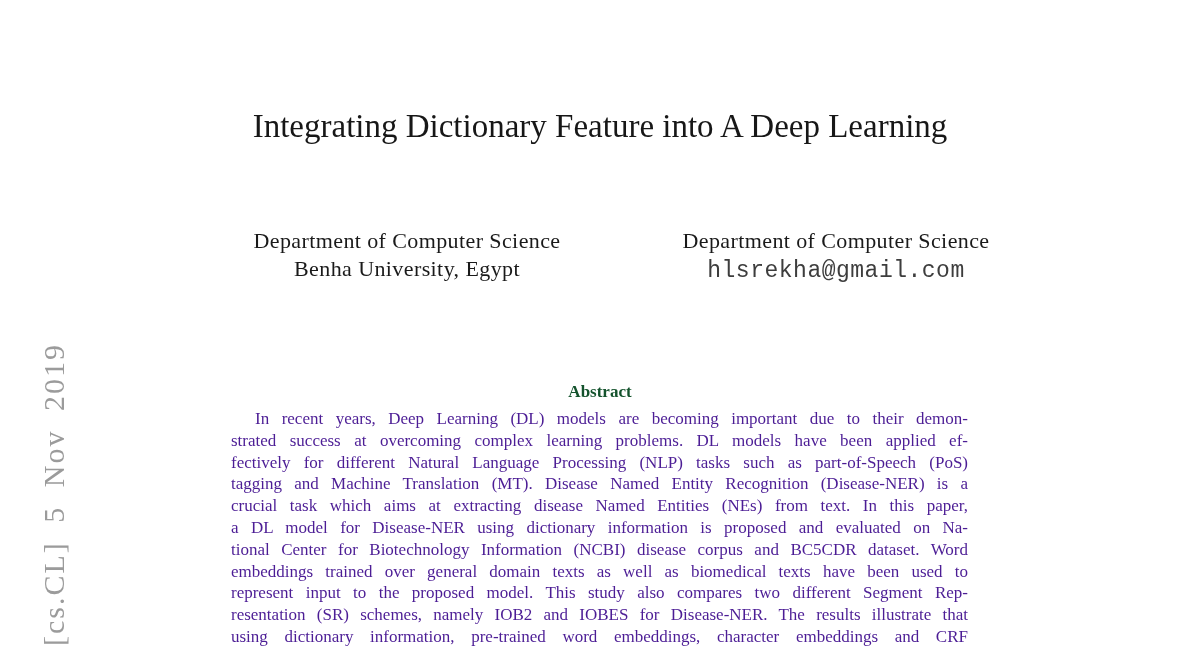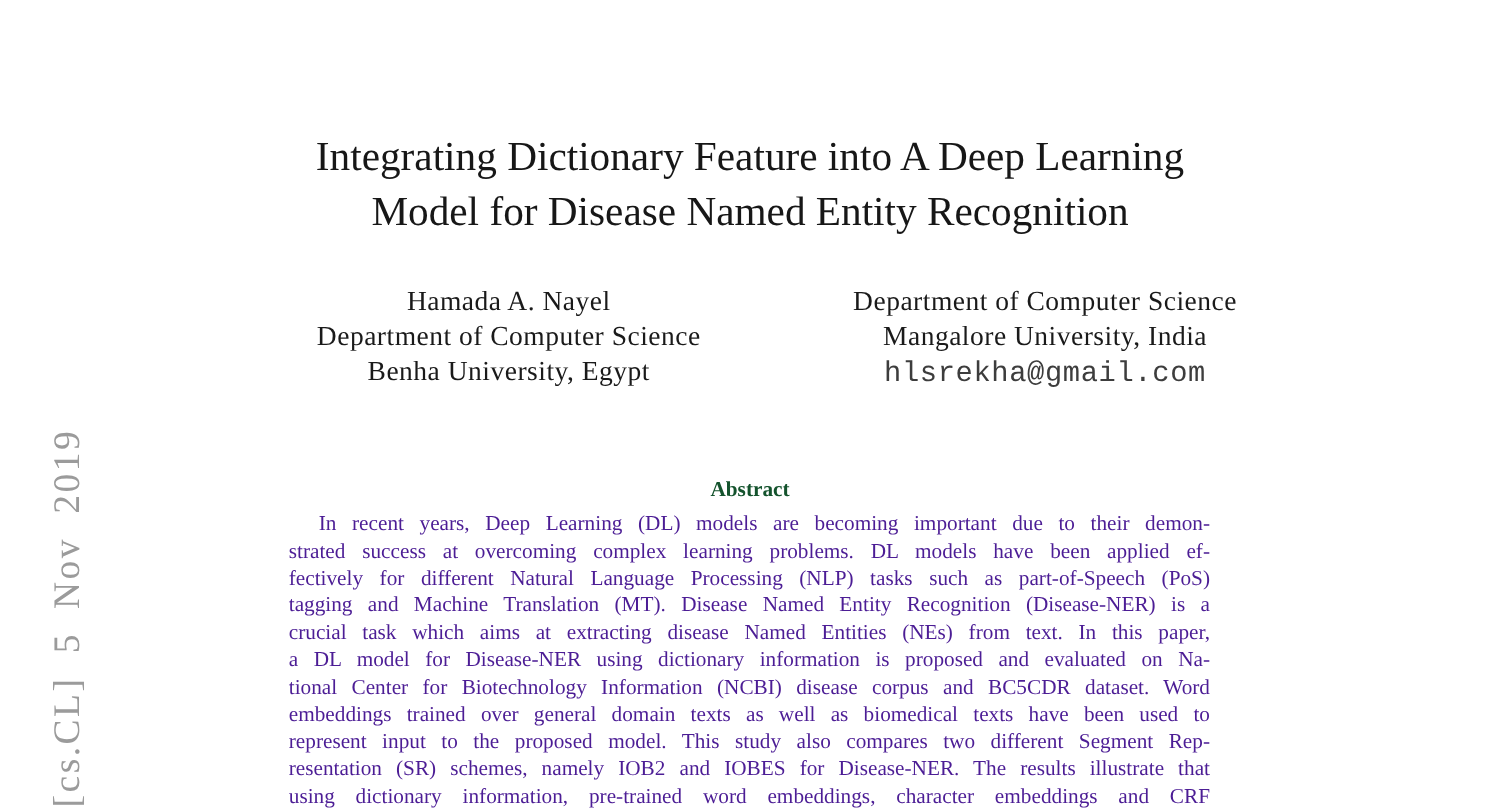--- a/index.html
+++ b/index.html
@@ -98,32 +98,29 @@
 <body>
 
 <div class="page">
 
   <div class="arxiv-banner">
     <span class="rot">[cs.CL] 5 Nov 2019</span>
   </div>
 
   <div class="title">
     <div>Integrating Dictionary Feature into A Deep Learning</div>
-    <div>Model for Disease Named Entity Recognition</div>
   </div>
 
   <div class="author author-1">
-    <div>Hamada A. Nayel</div>
     <div>Department of Computer Science</div>
     <div>Benha University, Egypt</div>
   </div>
 
   <div class="author author-2">
     <div>Department of Computer Science</div>
-    <div>Mangalore University, India</div>
     <div class="email">hlsrekha@gmail.com</div>
   </div>
 
   <div class="abstract-heading">Abstract</div>
 
   <div class="abstract">
     <div class="abs-line indent">In recent years, Deep Learning (DL) models are becoming important due to their demon-</div>
     <div class="abs-line">strated success at overcoming complex learning problems. DL models have been applied ef-</div>
     <div class="abs-line">fectively for different Natural Language Processing (NLP) tasks such as part-of-Speech (PoS)</div>
     <div class="abs-line">tagging and Machine Translation (MT). Disease Named Entity Recognition (Disease-NER) is a</div>

